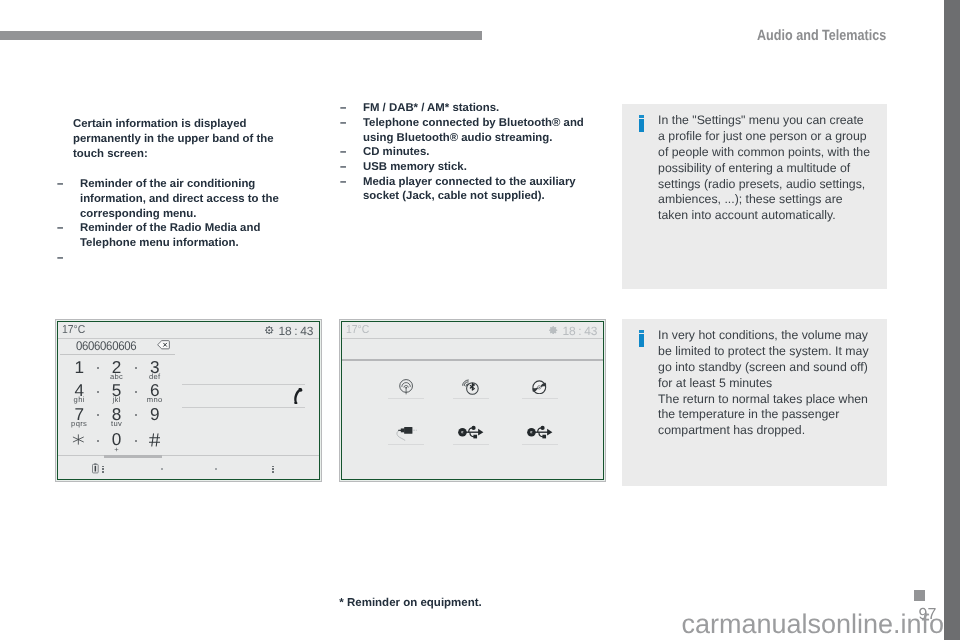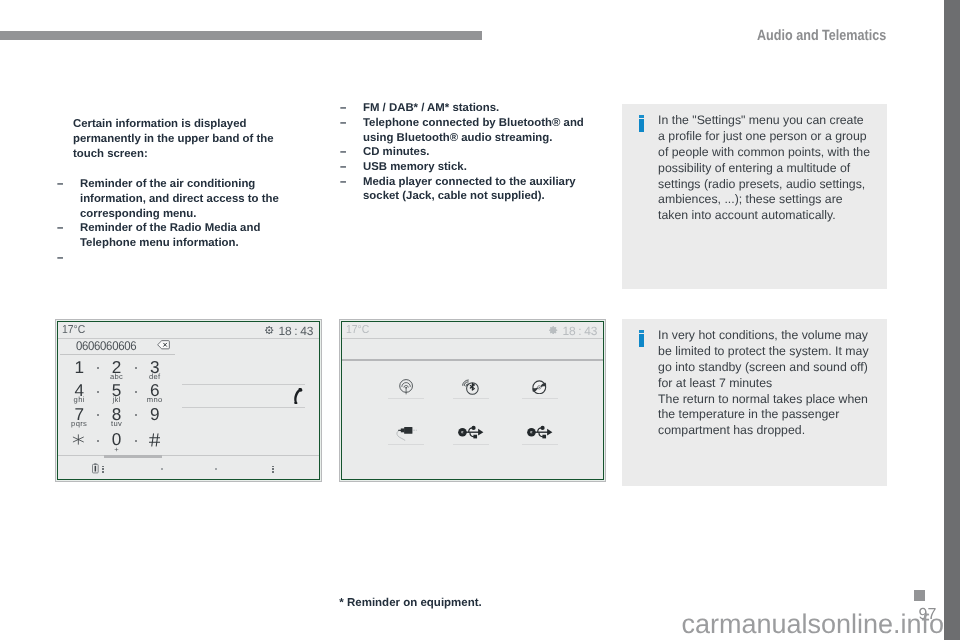--- a/index.html
+++ b/index.html
@@ -113,21 +113,21 @@
         <span class="dot"></span>
         <span class="bar"></span>
       </div>
     <div class="txt">In the "Settings" menu you can create a profile for just one person or a group of people with common points, with the possibility of entering a multitude of settings (radio presets, audio settings, ambiences, ...); these settings are taken into account automatically.</div>
   </div>
   <div class="info" id="info2">
     <div class="ico">
         <span class="dot"></span>
         <span class="bar"></span>
       </div>
-    <div class="txt">In very hot conditions, the volume may be limited to protect the system. It may go into standby (screen and sound off) for at least 7 minutes
+    <div class="txt">In very hot conditions, the volume may be limited to protect the system. It may go into standby (screen and sound off) for at least 5 minutes
 The return to normal takes place when the temperature in the passenger compartment has dropped.</div>
   </div>
 
   <div class="screen" id="scr1">
     <div class="scr-inner">
       <div class="statusbar">
         <span class="temp cnd">17°C</span>
         <span class="gear">
           <svg viewBox="0 0 24 24" width="8.4" height="8.4" aria-hidden="true">
               <g fill="#5a6166">

